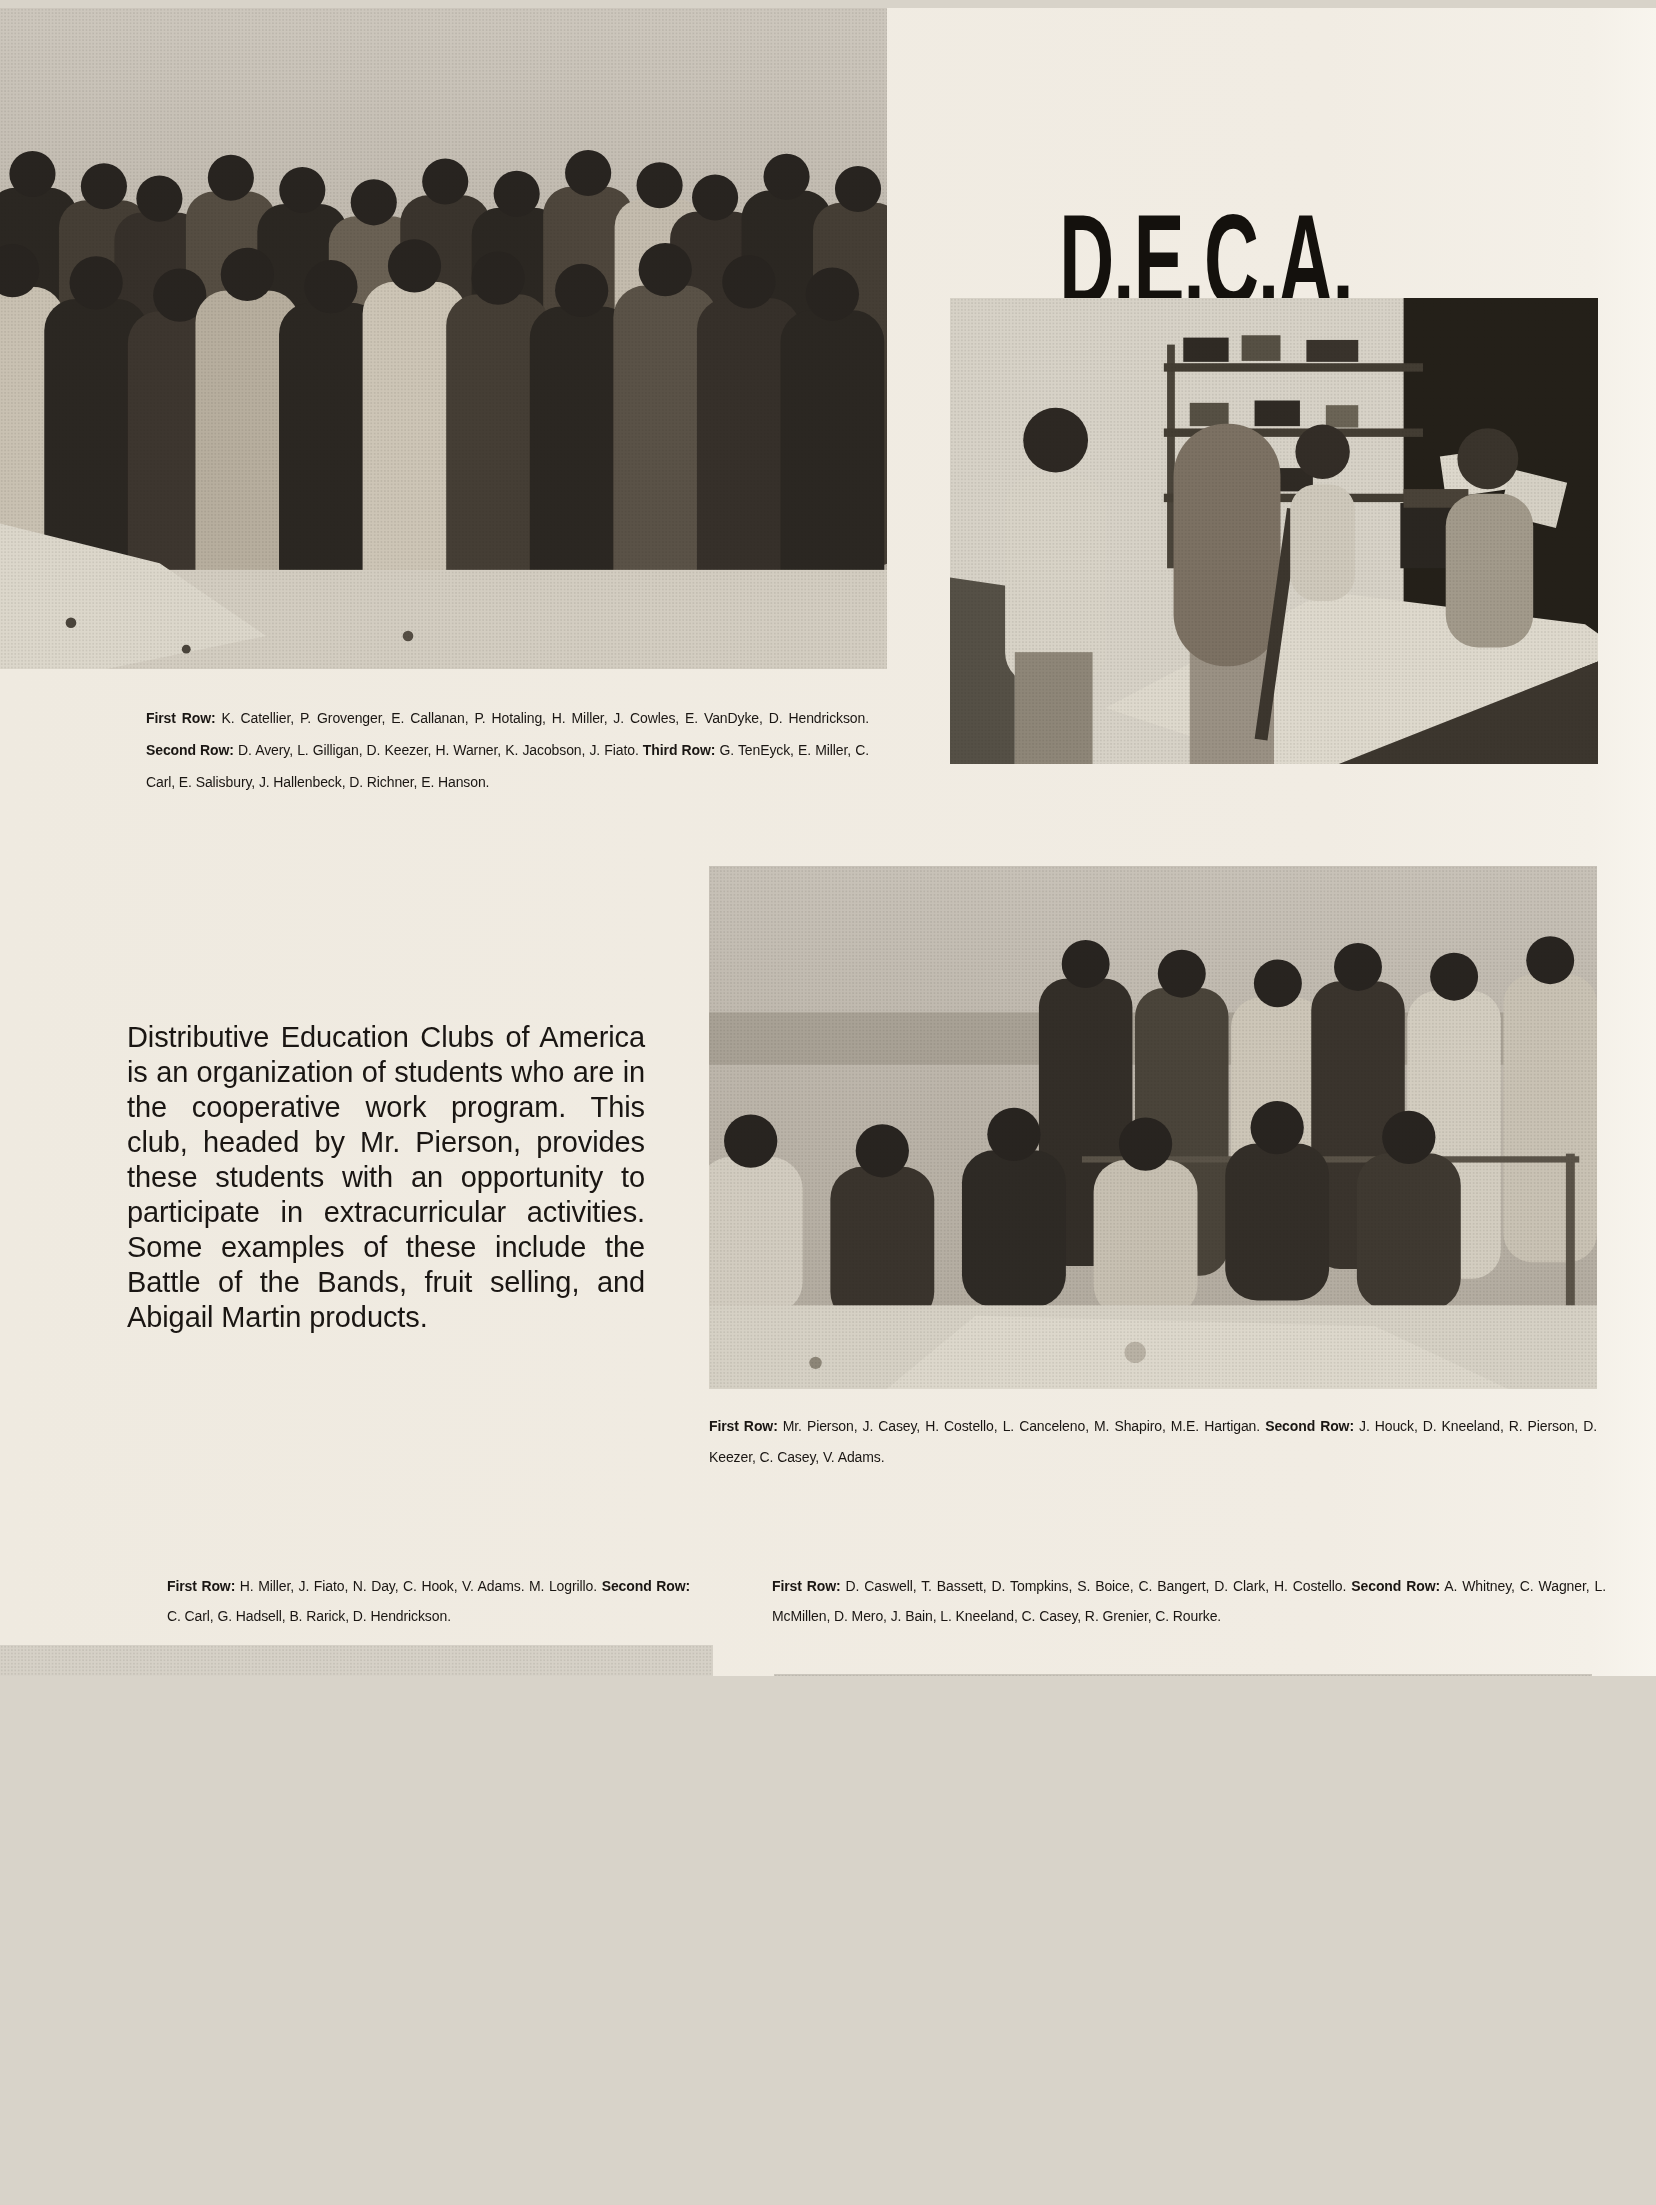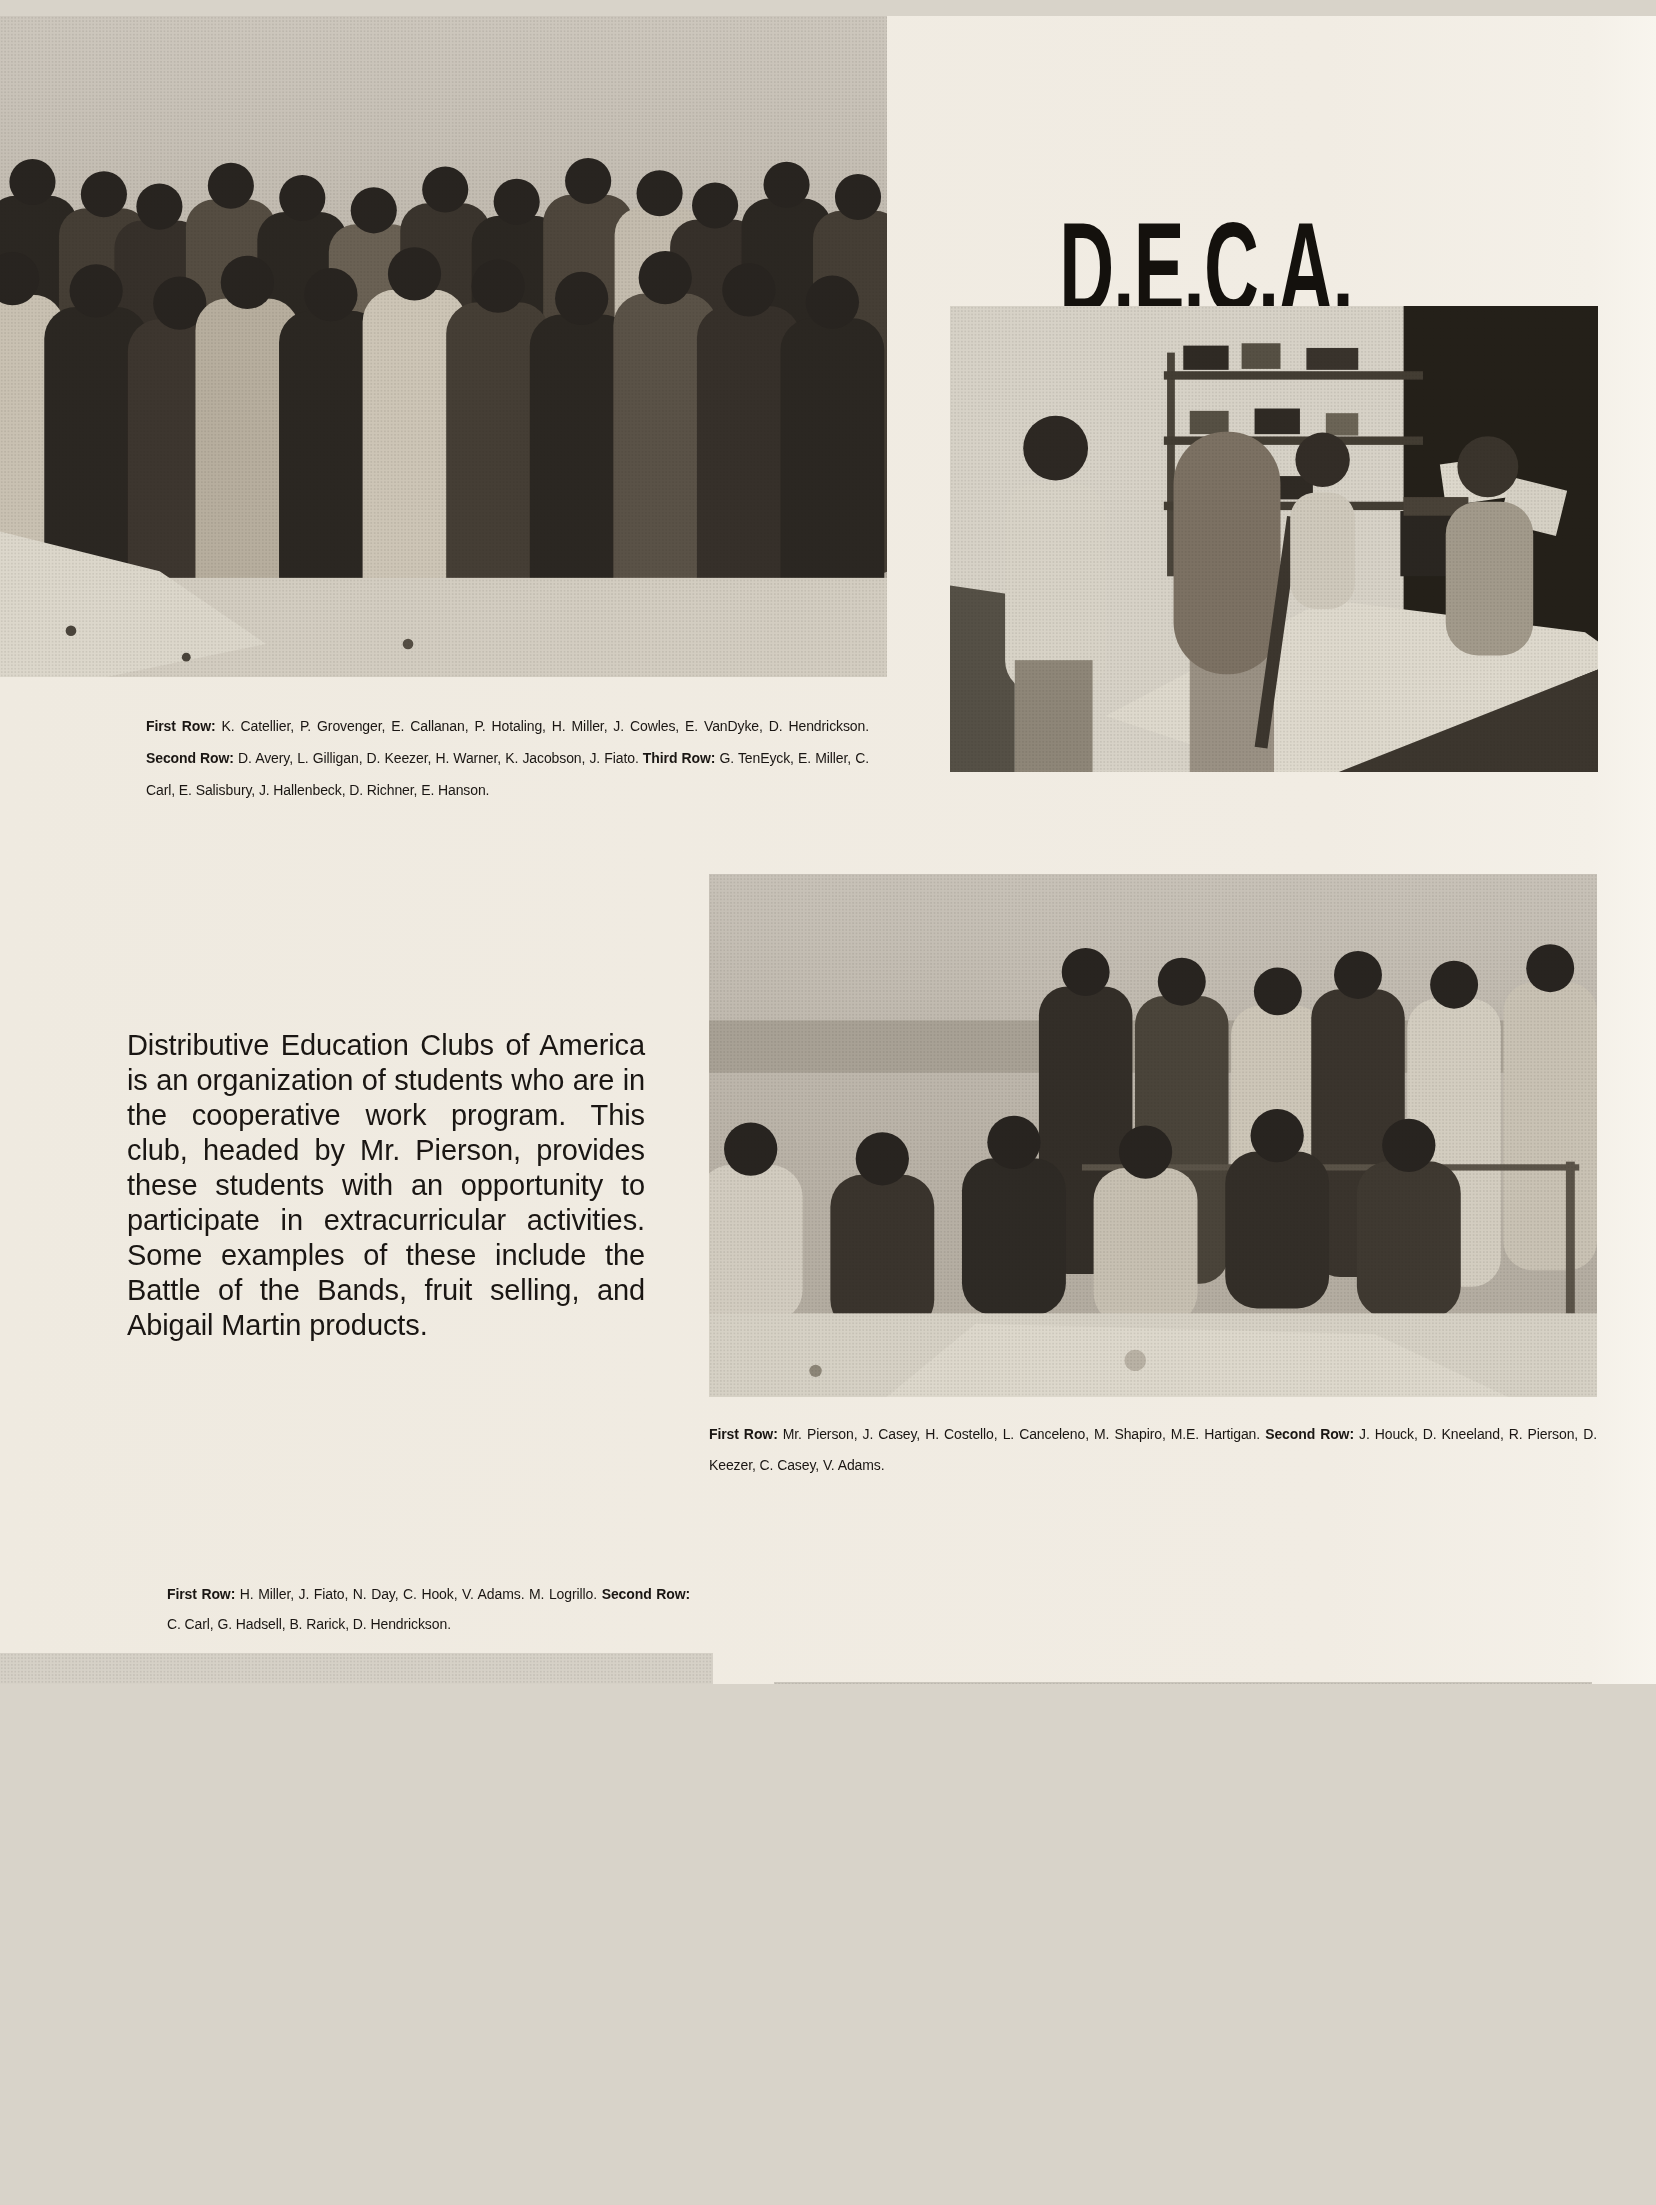--- a/index.html
+++ b/index.html
@@ -1,19 +1,19 @@
 <!DOCTYPE html>
 <html style="font-size:10.8px"><head>
 <meta charset="utf-8">
 <style>
   html,body{margin:0;padding:0;background:#d8d3c9;}
   .page{
     position:relative;
     width:1657px;height:1668px;
-    margin:16px auto;
+    margin:8px auto;
     overflow:hidden;
     background:linear-gradient(90deg,#efeae0 0%,#f1ece3 80%,#f4f0e8 96%,#f8f5ee 100%);
     font-family:"Liberation Sans","DejaVu Sans",sans-serif;
     color:#191512;
   }
   figure.photo{position:absolute;margin:0;padding:0;}
   figure.photo svg{position:absolute;inset:0;width:100%;height:100%;display:block;}
   .dots{
     position:absolute;inset:0;pointer-events:none;
     background-image:radial-gradient(rgba(32,27,22,.085) 0.7px,transparent 1.1px);
@@ -215,20 +215,24 @@
   <p class="caption cap-middle">
     <b>First Row:</b><span> Mr. Pierson, J. Casey, H. Costello, L. Canceleno, M. Shapiro, M.E. Hartigan.</span>
     <b>Second Row:</b><span> J. Houck, D. Kneeland, R. Pierson, D. Keezer, C. Casey, V. Adams.</span>
   </p>
 
   <p class="caption cap-bottom-left">
     <b>First Row:</b><span> H. Miller, J. Fiato, N. Day, C. Hook, V. Adams. M. Logrillo.</span>
     <b>Second Row:</b><span> C. Carl, G. Hadsell, B. Rarick, D. Hendrickson.</span>
   </p>
 
+  <p class="caption cap-bottom-right">
+    <b>First Row:</b><span> D. Caswell, T. Bassett, D. Tompkins, S. Boice, C. Bangert, D. Clark, H. Costello.</span>
+    <b>Second Row:</b><span> A. Whitney, C. Wagner, L. McMillen, D. Mero, J. Bain, L. Kneeland, C. Casey, R. Grenier, C. Rourke.</span>
+  </p>
 
   <figure class="photo ph-bottom-left">
     <svg role="img" aria-label="Group of D.E.C.A. students standing close together outdoors" viewBox="0 0 1053 840" preserveAspectRatio="none">
         <defs>
           <linearGradient id="g3" x1="0" y1="0" x2="0" y2="1">
             <stop offset="0" stop-color="#d6d1c7"></stop>
             <stop offset="0.08" stop-color="#d6d1c7"></stop>
             <stop offset="0.09" stop-color="#b6b0a5"></stop>
             <stop offset="0.45" stop-color="#aca599"></stop>
             <stop offset="1" stop-color="#a19a8e"></stop>

